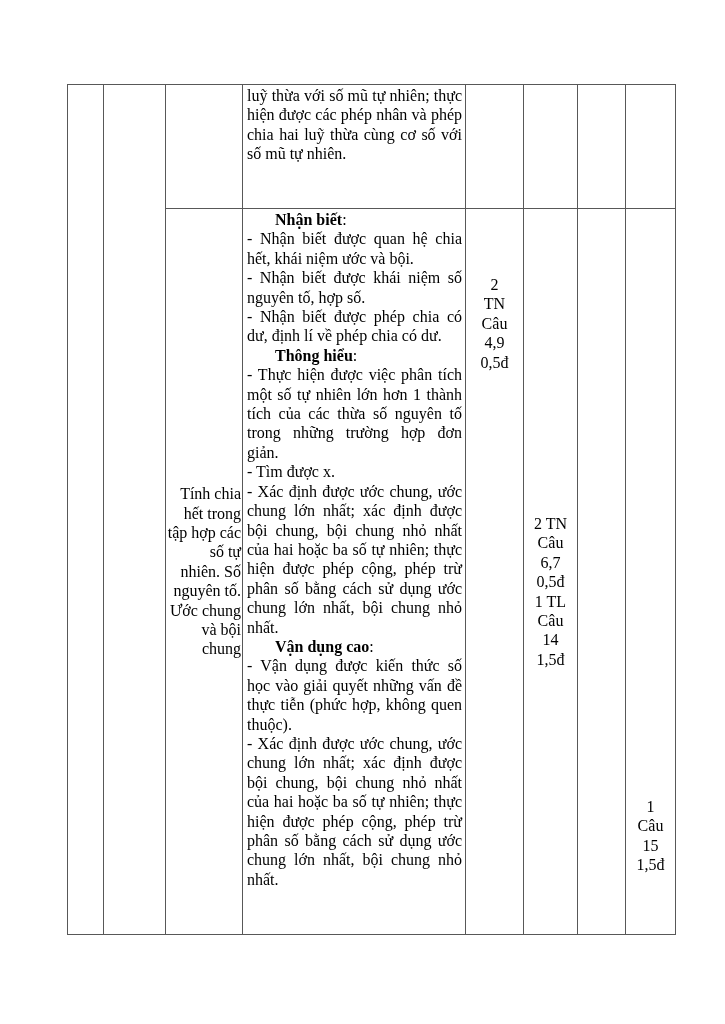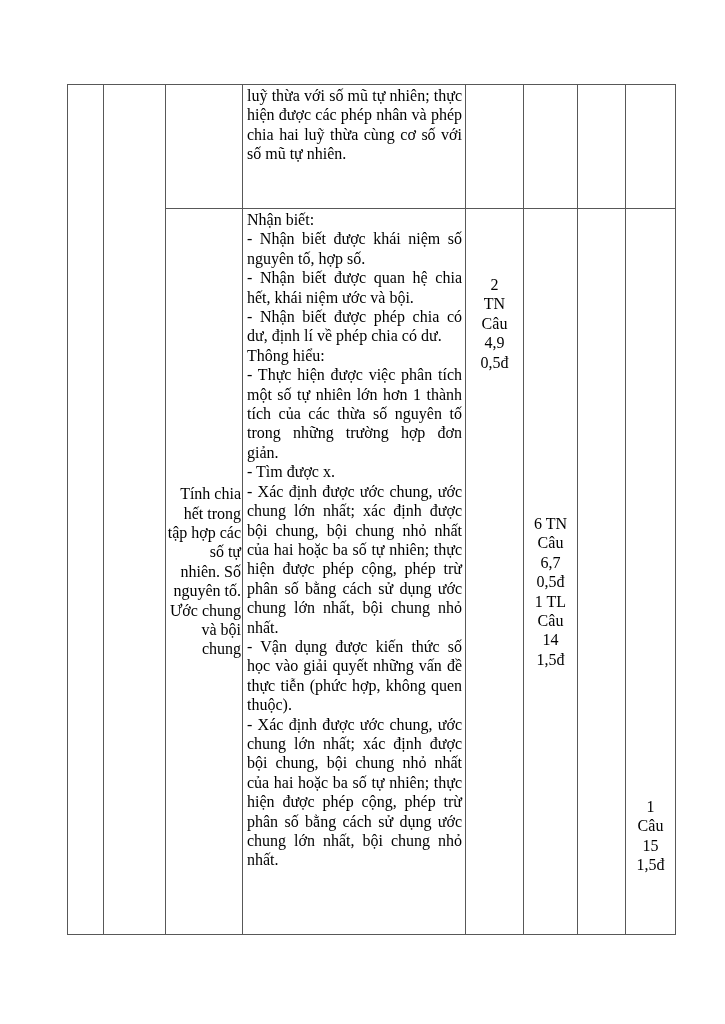--- a/index.html
+++ b/index.html
@@ -50,21 +50,21 @@
     display:flex;flex-direction:column;justify-content:center;
     text-align:right;
     padding:0 1px;
   }
   .stat-cell{
     text-align:center;
   }
   .stat-nb{padding-top:66px;}
   .stat-th{padding-top:305px;}
   .stat-vdc{padding-top:588px;}
-  b{font-weight:normal;}
+  b{font-weight:bold;margin-left:28px;}
 </style>
 </head>
 <body>
 
 <div class="page">
   <div class="doc-table">
 
     <div class="cell c1 rspan"></div>
     <div class="cell c2 rspan"></div>
 
@@ -75,39 +75,40 @@
     <div class="cell c5 r1"></div>
     <div class="cell c6 r1"></div>
     <div class="cell c7 r1"></div>
     <div class="cell c8 r1 last-col"></div>
 
     <div class="cell c3 r2 topic-cell">
       <div>Tính chia hết trong tập hợp các số tự nhiên. Số nguyên tố. Ước chung và bội chung</div>
     </div>
     <div class="cell c4 r2 levels-text">
         <div class="para"><b>Nhận biết</b>:</div>
+        <div class="para">- Nhận biết được quan hệ chia hết, khái niệm ước và bội.</div>
         <div class="para">- Nhận biết được khái niệm số nguyên tố, hợp số.</div>
-        <div class="para">- Nhận biết được quan hệ chia hết, khái niệm ước và bội.</div>
         <div class="para">- Nhận biết được phép chia có dư, định lí về phép chia có dư.</div>
         <div class="para"><b>Thông hiểu</b>:</div>
         <div class="para">- Thực hiện được việc phân tích một số tự nhiên lớn hơn 1 thành tích của các thừa số nguyên tố trong những trường hợp đơn giản.</div>
         <div class="para">- Tìm được x.</div>
         <div class="para">- Xác định được ước chung, ước chung lớn nhất; xác định được bội chung, bội chung nhỏ nhất của hai hoặc ba số tự nhiên; thực hiện được phép cộng, phép trừ phân số bằng cách sử dụng ước chung lớn nhất, bội chung nhỏ nhất.</div>
+        <div class="para"><b>Vận dụng cao</b>:</div>
         <div class="para">- Vận dụng được kiến thức số học vào giải quyết những vấn đề thực tiễn (phức hợp, không quen thuộc).</div>
         <div class="para">- Xác định được ước chung, ước chung lớn nhất; xác định được bội chung, bội chung nhỏ nhất của hai hoặc ba số tự nhiên; thực hiện được phép cộng, phép trừ phân số bằng cách sử dụng ước chung lớn nhất, bội chung nhỏ nhất.</div>
       </div>
     <div class="cell c5 r2 stat-cell stat-nb">
         <div>2</div>
         <div>TN</div>
         <div>Câu</div>
         <div>4,9</div>
         <div>0,5đ</div>
       </div>
     <div class="cell c6 r2 stat-cell stat-th">
-        <div>6 TN</div>
+        <div>2 TN</div>
         <div>Câu</div>
         <div>6,7</div>
         <div>0,5đ</div>
         <div>1 TL</div>
         <div>Câu</div>
         <div>14</div>
         <div>1,5đ</div>
       </div>
     <div class="cell c7 r2"></div>
     <div class="cell c8 r2 last-col stat-cell stat-vdc">

